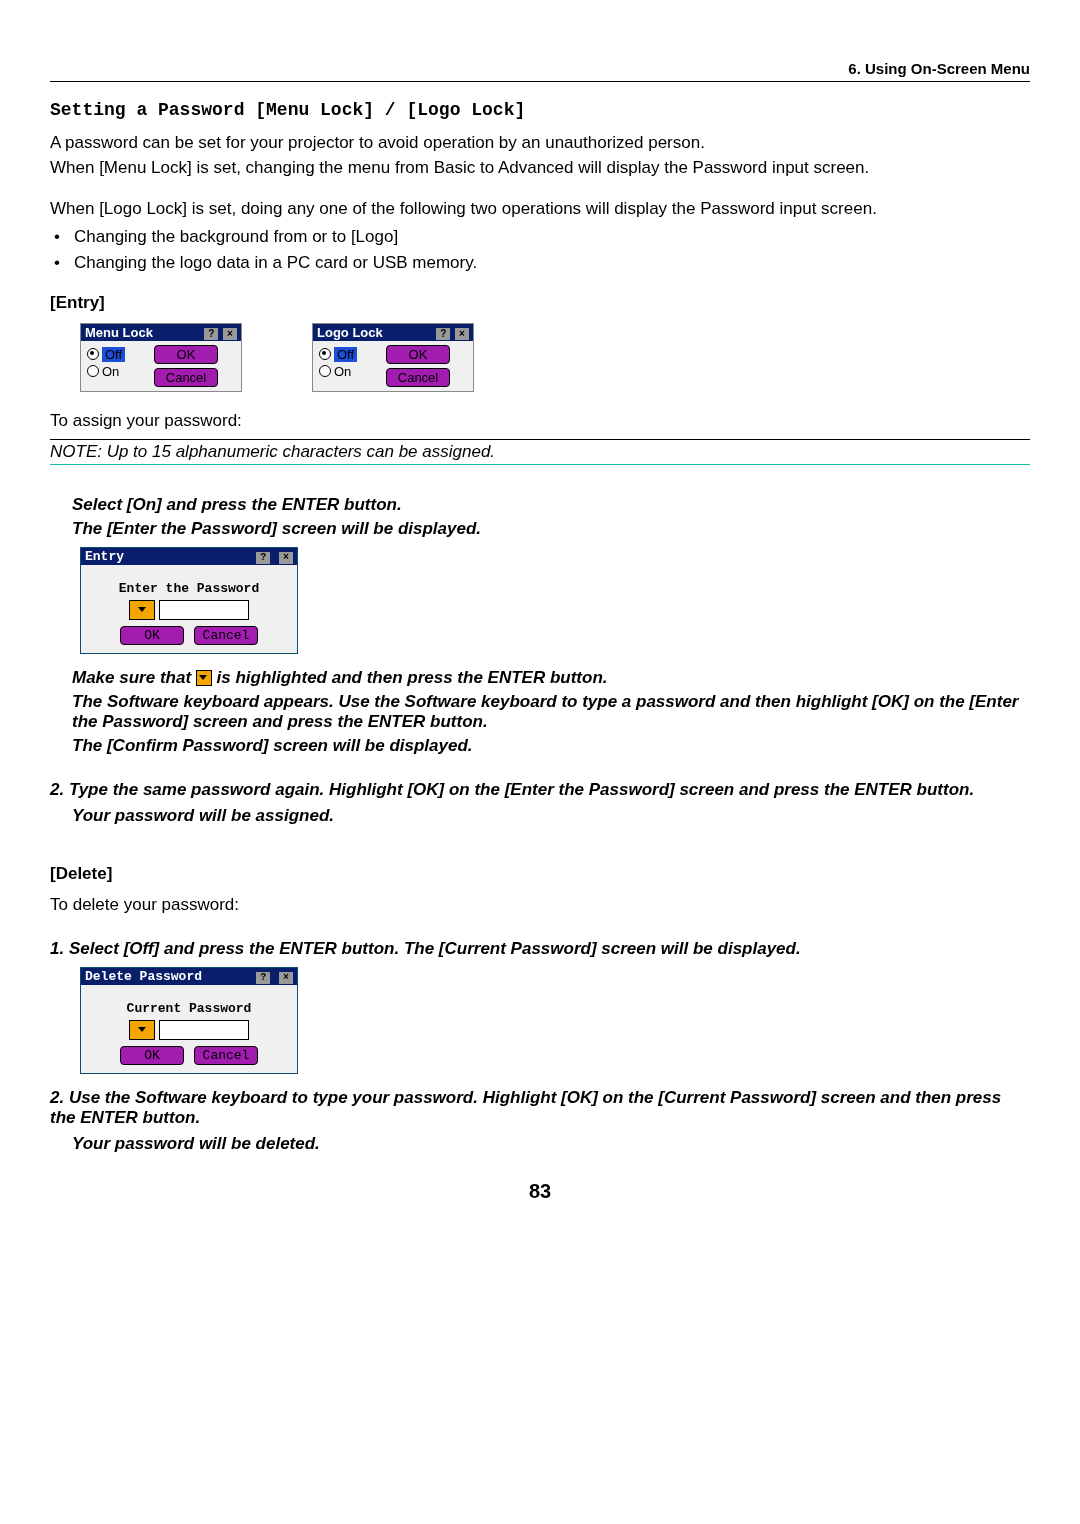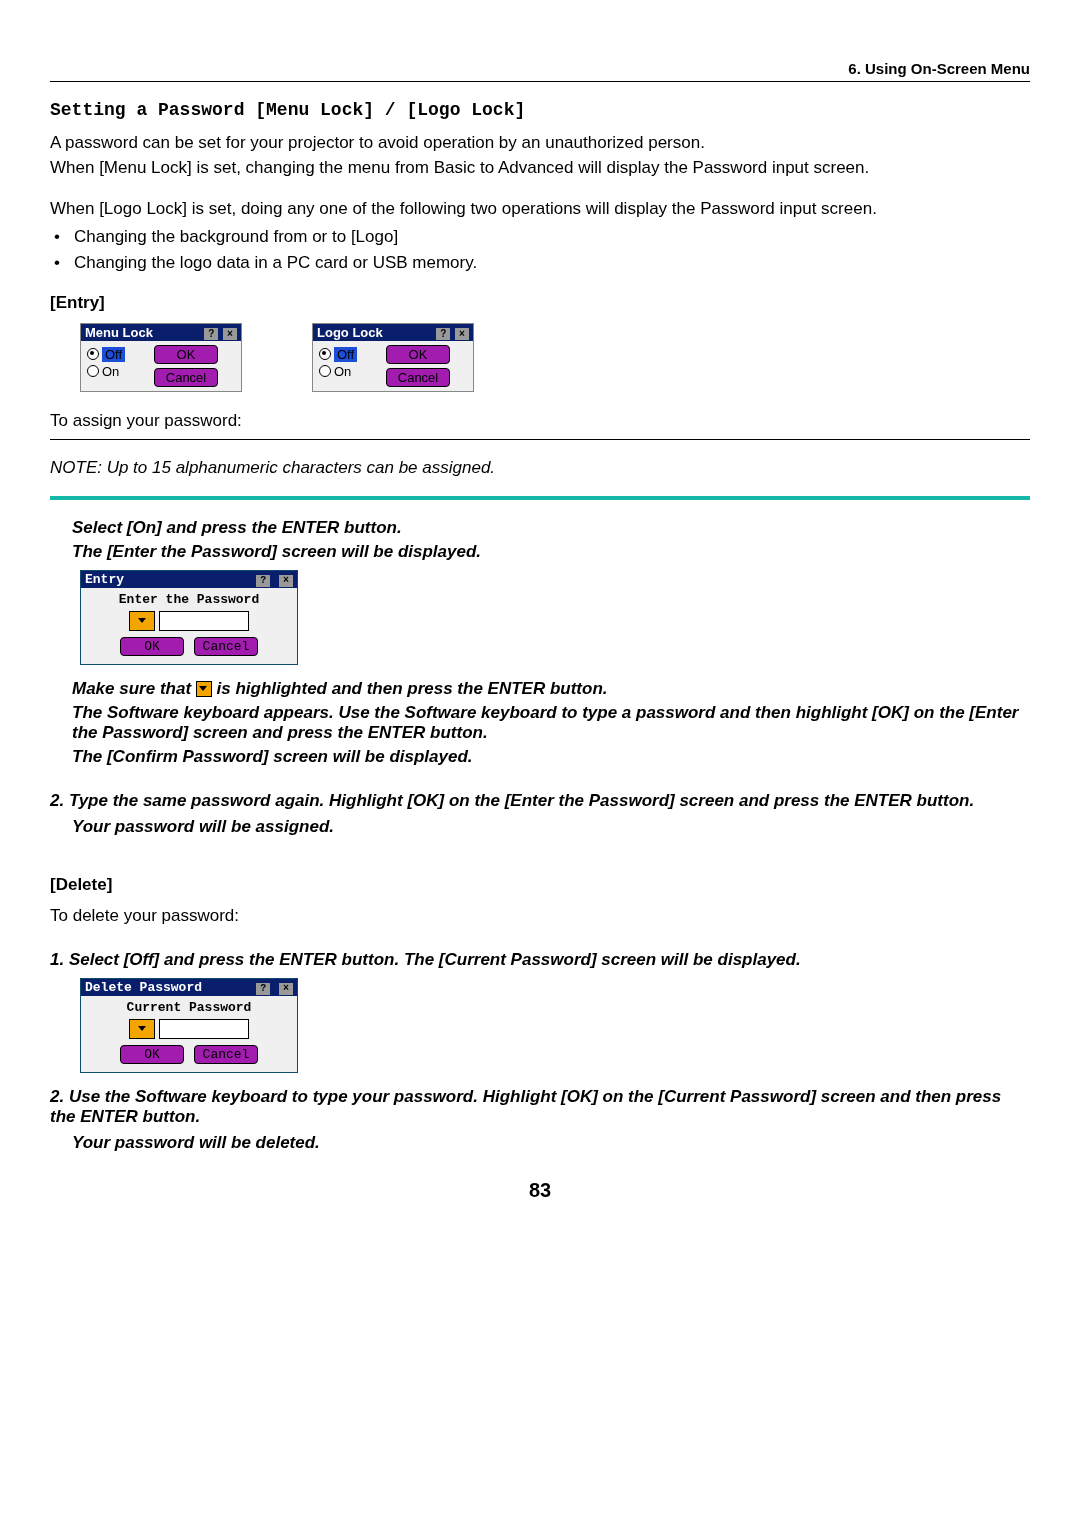--- a/index.html
+++ b/index.html
@@ -131,23 +131,23 @@
   border: 1px solid #000;
   border-radius: 4px;
   padding: 1px 0;
 }
 .ui-btn.thick {
   border-width: 1.5px;
 }
 .note-line {
   font-style: italic;
   border-top: 1px solid #000;
-  border-bottom: 4px solid #14b8a6;
-  padding: 18px 0;
-  margin: 6px 0 18px 0;
+  border-bottom: 1px solid #14b8a6;
+  padding: 2px 0;
+  margin: 6px 0 30px 0;
 }
 .step {
   font-weight: bold;
   font-style: italic;
   margin: 6px 0;
 }
 .step-indent {
   font-weight: bold;
   font-style: italic;
   margin: 4px 0 4px 22px;
@@ -155,21 +155,21 @@
 .entry-dialog {
   width: 216px;
   background: #f0f0f0;
   border: 1px solid #0c4a6e;
   margin-left: 30px;
   margin-top: 8px;
   margin-bottom: 14px;
   font-family: Liberation Mono, monospace;
 }
 .entry-dialog .body {
-  padding: 4px 8px 8px 8px;
+  padding: 16px 8px 8px 8px;
 }
 .entry-label {
   text-align: center;
   font-size: 13px;
   font-weight: bold;
   margin-bottom: 4px;
 }
 .input-row {
   display: flex;
   justify-content: center;

